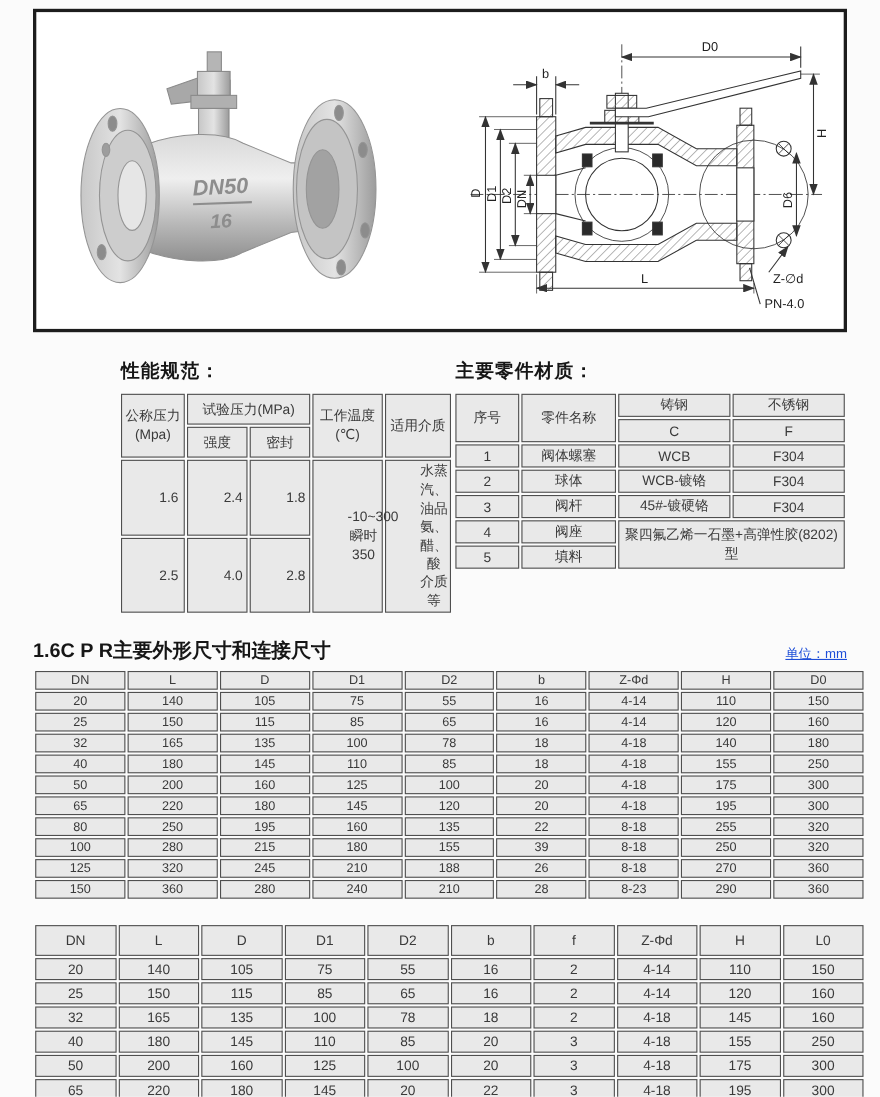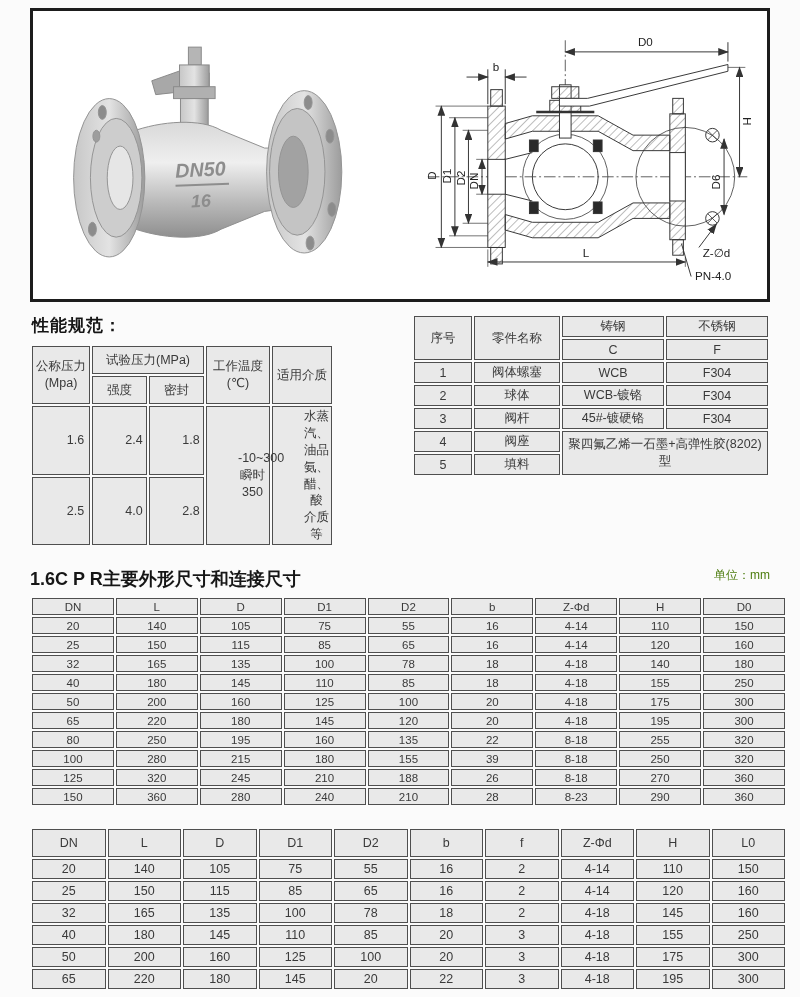--- a/index.html
+++ b/index.html
@@ -36,33 +36,33 @@
     border:1px solid #4f4f4f;
     text-align:center;
     vertical-align:middle;
     font-weight:normal;
     color:#3a3a3a;
     padding:1px 2px;
   }
   .preline{white-space:pre-line;line-height:1.35;}
 
   
-  .spec-row{display:flex;justify-content:space-between;margin-top:12px;}
+  .spec-row{display:flex;justify-content:flex-end;margin-top:24px;}
   .perf-table{width:292px;}
   .perf-table th,.perf-table td{font-size:12.5px;}
   .perf-table thead th{height:24px;}
   .perf-table tbody td{height:40px;padding-left:31px;}
   .mat-table{width:358px;}
   .mat-table th,.mat-table td{font-size:12.5px;height:17px;}
 
   
   .dim-section{margin-top:20px;}
-  .dim-title-row{display:flex;justify-content:space-between;align-items:flex-start;margin-bottom:5px;}
+  .dim-title-row{display:flex;justify-content:space-between;align-items:flex-end;margin-bottom:5px;}
   .dim-title{font-size:18px;font-weight:bold;color:#161616;margin:0;}
-  .unit-label{font-size:12px;color:#4d7c0f;}
+  .unit-label{font-size:12px;color:#1d4ed8;text-decoration:underline;}
   .dim-table{width:757px;}
   .dim-table-1 th,.dim-table-1 td{font-size:11.5px;height:13px;padding:0 2px;}
   .dim-table-2 th{font-size:12.5px;height:24px;}
   .dim-table-2 td{font-size:12.5px;height:16px;}
 </style>
 </head>
 <body>
 
 <div class="sheet">
 
@@ -288,20 +288,21 @@
           <tr>
             <td>2.5</td>
             <td>4.0</td>
             <td>2.8</td>
           </tr>
         </tbody>
       </table>
     </div>
 
     <div>
+      <h2 class="section-heading">主要零件材质：</h2>
       <table class="grid mat-table">
         <colgroup>
             <col style="width:58px">
             <col style="width:86px">
             <col style="width:102px">
             <col style="width:102px">
           </colgroup>
         <thead>
           <tr>
             <th rowspan="2">序号</th>

